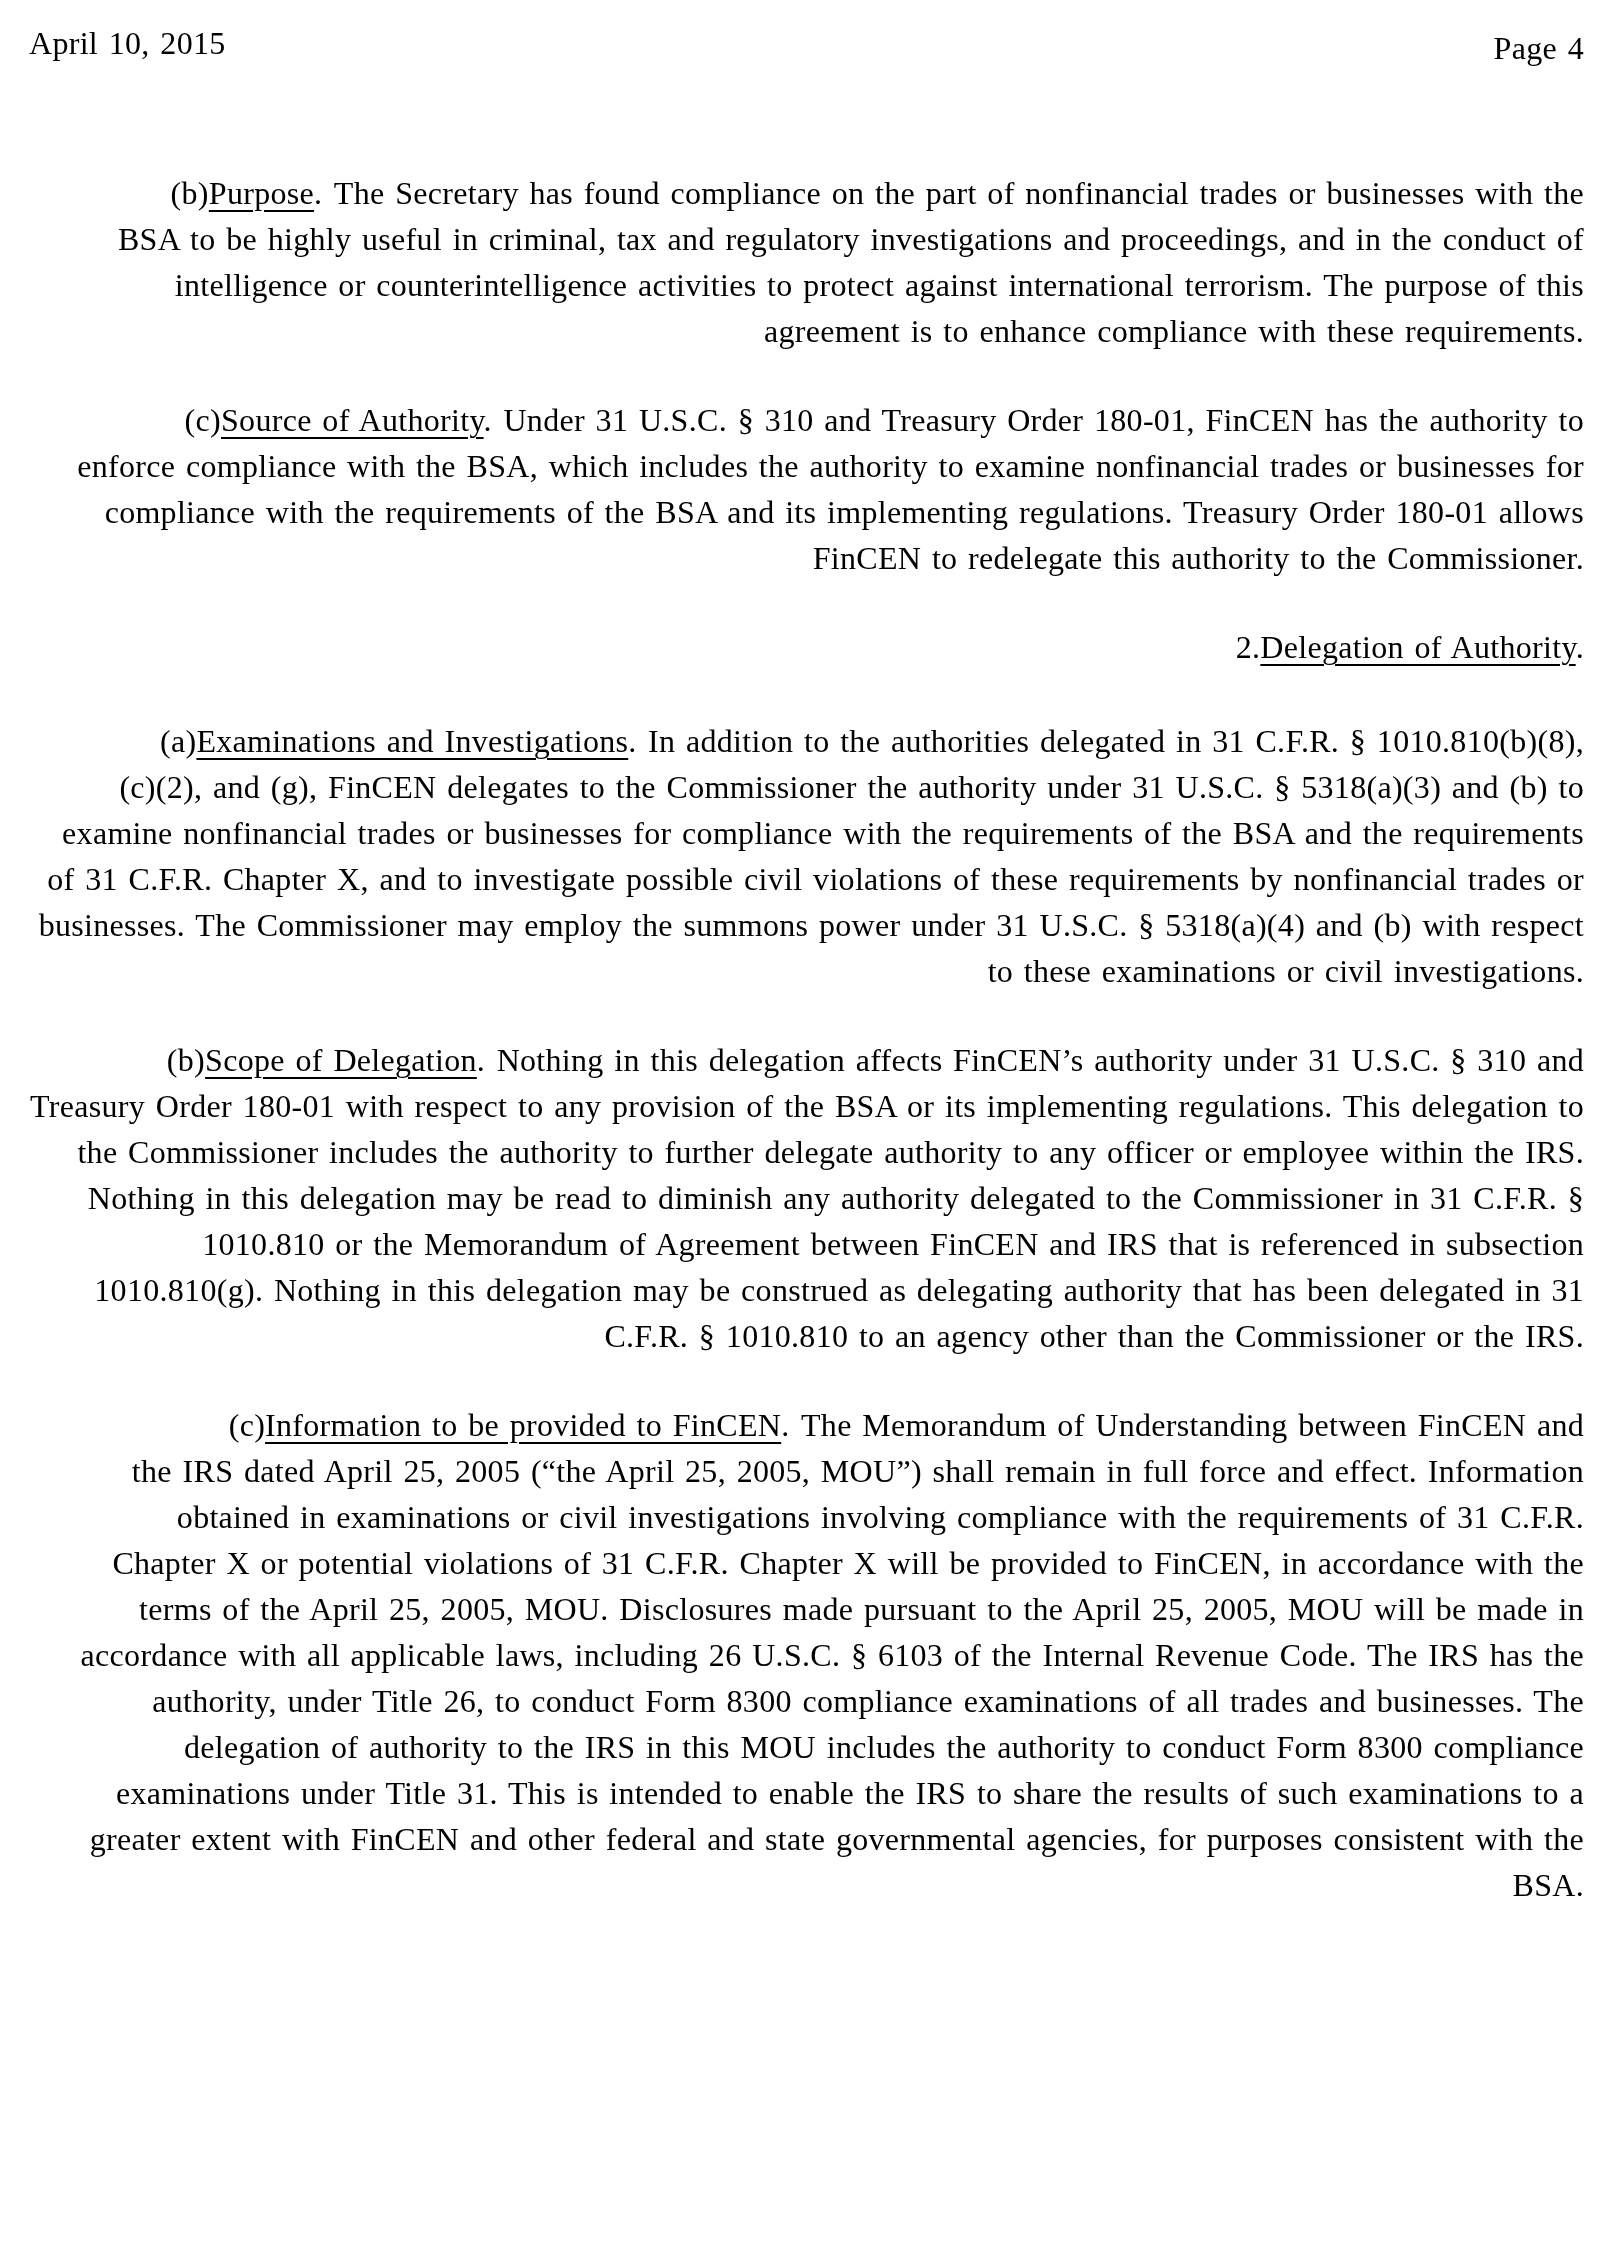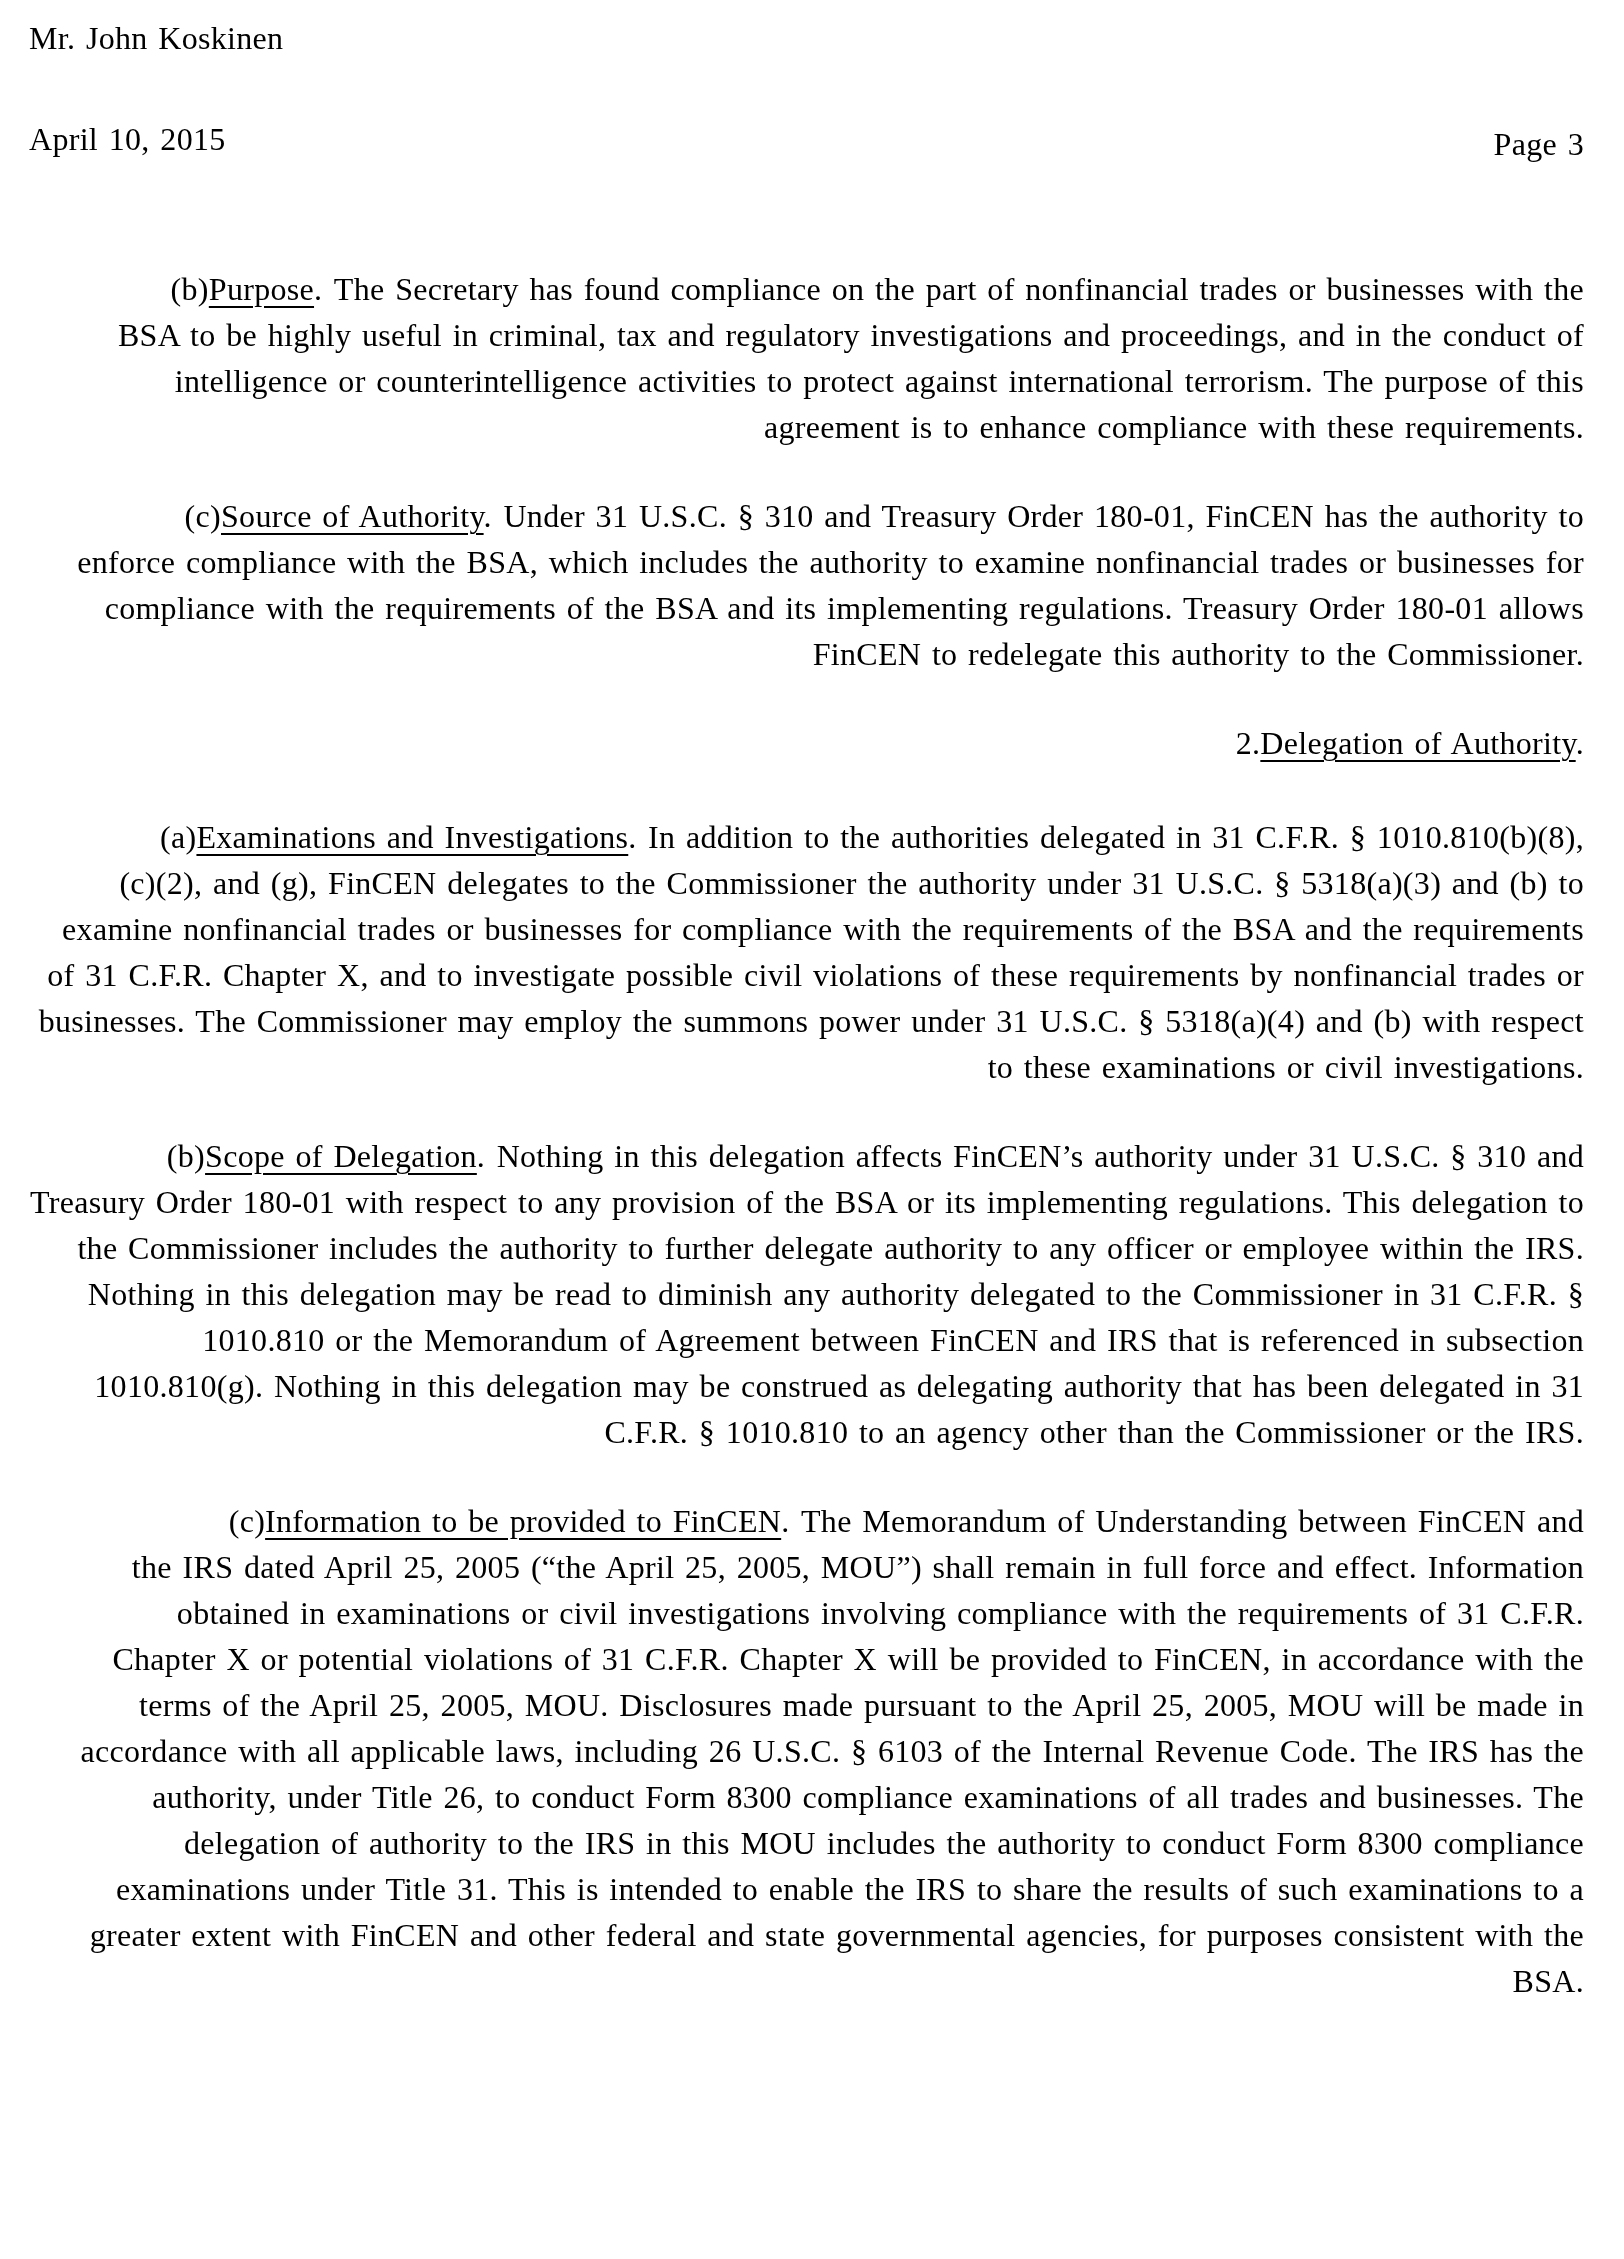--- a/index.html
+++ b/index.html
@@ -69,25 +69,24 @@
   }
   .sep {
     padding-right: 11.5px;
   }
 </style>
 </head>
 <body>
 
 <div class="page doc-text">
 
-  <p class="header-name">Mr. John Koskinen</p>
 
   <div class="header-row">
     <span>April 10, 2015</span>
-    <span class="page-number">Page 3</span>
+    <span class="page-number">Page 4</span>
   </div>
 
   <p class="para"><span class="label">(b)</span><span class="u">Purpose</span><span class="sep">.</span><span>The Secretary has found compliance on the part of nonfinancial trades or businesses with the BSA to be highly useful in criminal, tax and regulatory investigations and proceedings, and in the conduct of intelligence or counterintelligence activities to protect against international terrorism.  The purpose of this agreement is to enhance compliance with these requirements.</span></p>
 
   <p class="para"><span class="label">(c)</span><span class="u">Source of Authority</span><span class="sep">.</span><span>Under 31 U.S.C. § 310 and Treasury Order 180-01, FinCEN has the authority to enforce compliance with the BSA, which includes the authority to examine nonfinancial trades or businesses for compliance with the requirements of the BSA and its implementing regulations.  Treasury Order 180-01 allows FinCEN to redelegate this authority to the Commissioner.</span></p>
 
   <p class="para section-head"><span class="section-number">2.</span><span class="u">Delegation of Authority</span><span>.</span></p>
 
   <p class="para"><span class="label">(a)</span><span class="u">Examinations and Investigations</span><span class="sep">.</span><span>In addition to the authorities delegated in 31 C.F.R. § 1010.810(b)(8), (c)(2), and (g), FinCEN delegates to the Commissioner the authority under 31 U.S.C. § 5318(a)(3) and (b) to examine nonfinancial trades or businesses for compliance with the requirements of the BSA and the requirements of  31 C.F.R. Chapter X, and to investigate possible civil violations of these requirements by nonfinancial trades or businesses.  The Commissioner may employ the summons power under 31 U.S.C. § 5318(a)(4) and (b) with respect to these examinations or civil investigations.</span></p>
 

